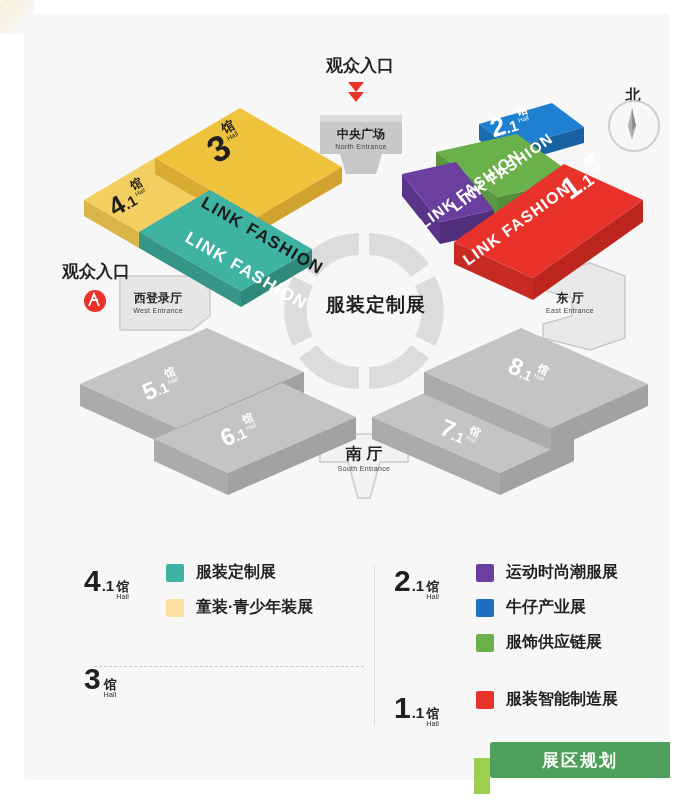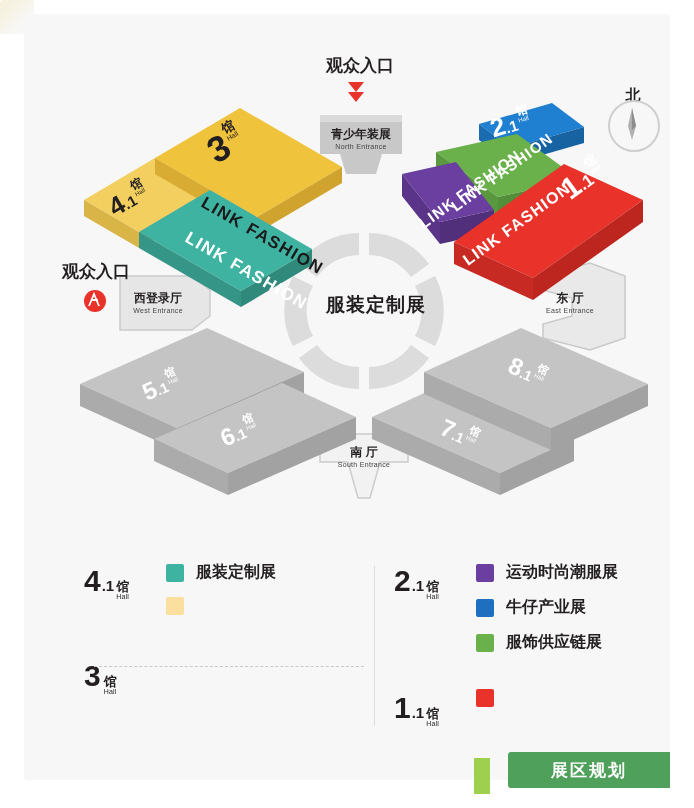--- a/index.html
+++ b/index.html
@@ -44,21 +44,21 @@
   .hallno .stack .c{display:block;font-size:13px;font-weight:bold;}
   .hallno .stack .e{display:block;font-size:7px;font-weight:normal;letter-spacing:.2px;}
   .divider{
     position:absolute;left:10px;width:270px;border-top:1px dashed #c9c9c9;
   }
   .vdivider{
     position:absolute;top:4px;height:160px;border-left:1px solid #dcdcdc;left:300px;
   }
   
   .footer-tag{
-    position:absolute;right:24px;bottom:20px;width:162px;height:36px;
+    position:absolute;right:24px;bottom:30px;width:180px;height:36px;
     background:#4fa05a;border-radius:3px 0 0 3px;
     display:flex;align-items:center;justify-content:center;
   }
   .footer-tag span{color:#fff;font-size:17px;font-weight:bold;letter-spacing:2px;}
   .footer-accent{
     position:absolute;right:204px;bottom:14px;width:16px;height:36px;
     background:#9fcf4f;
   }
   
   .plaza-text{
@@ -239,39 +239,39 @@
     <div class="lbl" style="left:286px;top:40px;text-align:center;width:100px;">
       <span style="font-size:17px;font-weight:bold;color:#231f20;">观众入口</span>
     </div>
     <div class="lbl red-arrows" style="left:318px;top:66px;">
       <svg width="36" height="26" viewBox="0 0 36 26">
         <polygon points="6,2 22,2 14,12" fill="#e8332a"></polygon>
         <polygon points="6,12 22,12 14,22" fill="#e8332a"></polygon>
       </svg>
     </div>
     <div class="lbl" style="left:296px;top:112px;width:82px;text-align:center;">
-      <div style="font-size:12px;font-weight:bold;color:#231f20;">青少年装展</div>
+      <div style="font-size:12px;font-weight:bold;color:#231f20;">中央广场</div>
       <div class="tiny" style="color:#444;">North Entrance</div>
     </div>
 
     <div class="lbl" style="left:38px;top:248px;width:58px;text-align:center;line-height:1.18;">
       <span style="font-size:17px;font-weight:bold;color:#231f20;">观众入口</span>
     </div>
     <div class="lbl" style="left:88px;top:276px;width:92px;text-align:center;">
       <div style="font-size:12px;font-weight:bold;color:#231f20;">西登录厅</div>
       <div class="tiny" style="color:#444;">West Entrance</div>
     </div>
 
     <div class="lbl" style="left:506px;top:276px;width:80px;text-align:center;">
       <div style="font-size:12px;font-weight:bold;color:#231f20;">东 厅</div>
       <div class="tiny" style="color:#444;">East Entrance</div>
     </div>
 
     <div class="lbl" style="left:300px;top:430px;width:80px;text-align:center;">
-      <div style="font-size:12px;font-weight:bold;color:#231f20;">南 厅</div>
+      <div style="font-size:16px;font-weight:bold;color:#231f20;">南 厅</div>
       <div class="tiny" style="color:#444;">South Entrance</div>
     </div>
 
     <div class="legend">
 
       <div class="vdivider"></div>
 
       <div class="legend-col legend-left">
 
         <div style="display:flex;align-items:flex-start;">
@@ -283,20 +283,21 @@
                 <span class="e">Hall</span>
               </span>
           </div>
           <div style="flex:1;">
             <div class="legend-row">
               <span class="swatch" style="background:#3fb3a2;"></span>
               <span class="legend-text">服装定制展</span>
             </div>
             <div class="legend-row">
               <span class="swatch" style="background:#fadf9e;"></span>
+              <span class="legend-text">童装·青少年装展</span>
             </div>
           </div>
         </div>
 
         <div class="divider" style="top:104px;"></div>
 
         <div style="display:flex;align-items:flex-start;margin-top:28px;">
           <div class="hallno" style="width:82px;margin-top:4px;">
             <span class="num">3</span>
               <span class="sub"></span>
@@ -340,20 +341,21 @@
             <span class="num">1</span>
               <span class="sub">.1</span>
             <span class="stack">
                 <span class="c">馆</span>
                 <span class="e">Hall</span>
               </span>
           </div>
           <div style="flex:1;">
             <div class="legend-row">
               <span class="swatch" style="background:#e8322a;"></span>
+              <span class="legend-text">服装智能制造展</span>
             </div>
           </div>
         </div>
       </div>
     </div>
   </div>
 
   <div class="footer-accent"></div>
   <div class="footer-tag">
     <span>展区规划</span>

